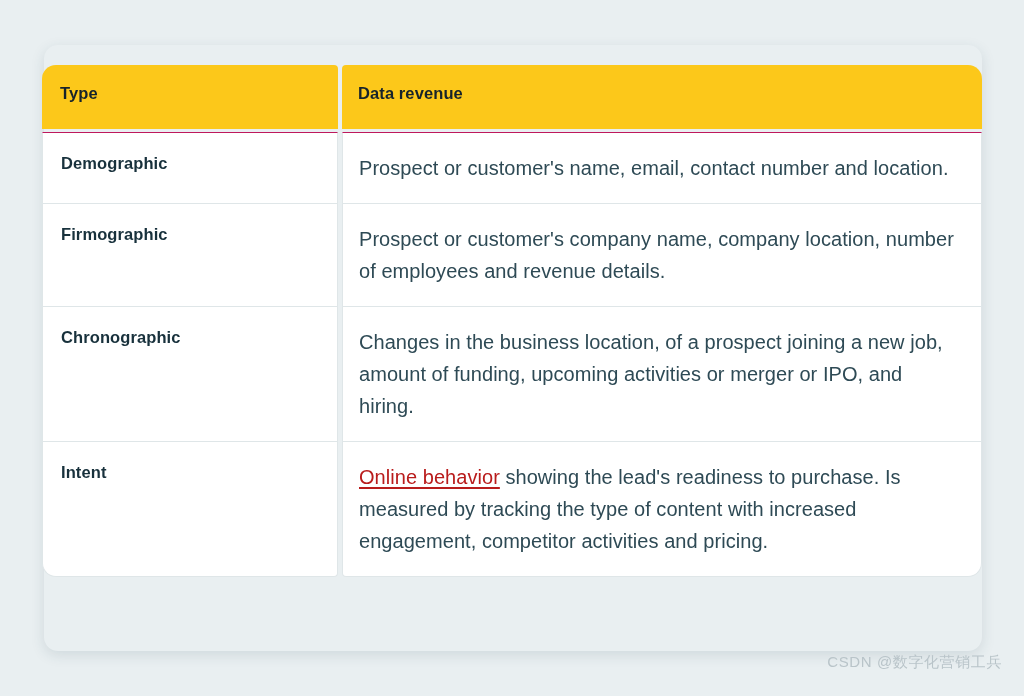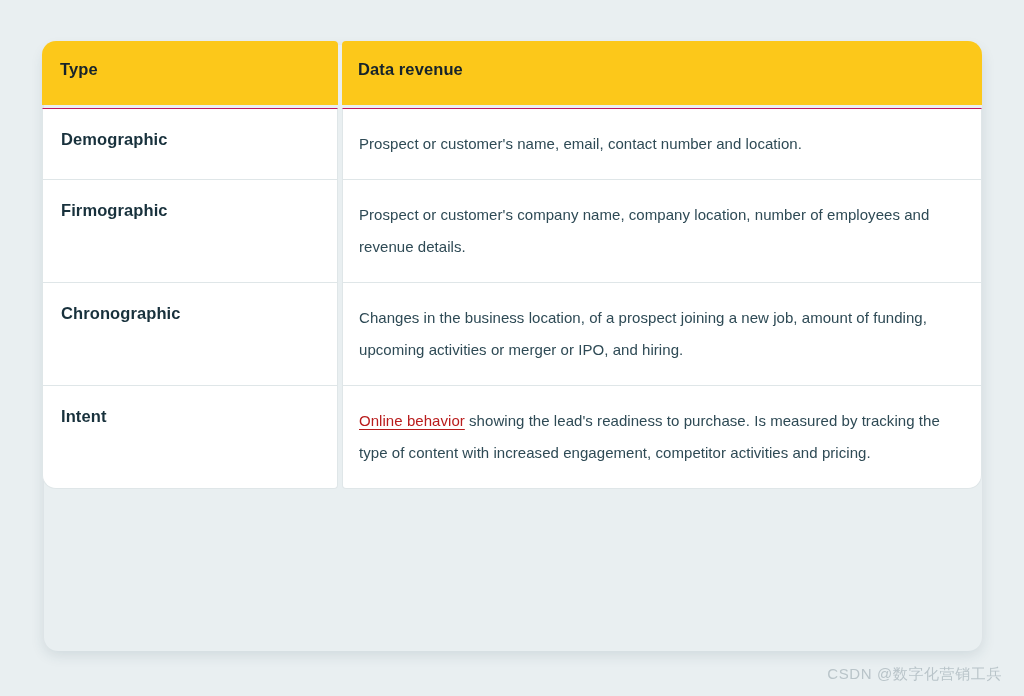--- a/index.html
+++ b/index.html
@@ -60,20 +60,21 @@
 
   
   .row.header { margin-bottom: 3px; }
 
   .hcell {
     background: #fcc81a;
     padding: 19px 0 26px 18px;
     min-height: 58px;
     display: flex;
     align-items: center;
+    margin-top: 24px;
   }
   .hcell.type-cell  { width: 296px; flex: none;
                       border-top-left-radius: 14px;
                       border-top-right-radius: 4px; }
   .hcell.data-cell  { flex: 1 1 auto; padding-left: 16px;
                       border-top-left-radius: 4px;
                       border-top-right-radius: 14px; }
 
   .hlabel {
     font-size: 16.5px;
@@ -85,21 +86,21 @@
   
   .type-label {
     font-size: 16.5px;
     font-weight: bold;
     color: #18313c;
     line-height: 1.35;
     letter-spacing: 0.1px;
   }
 
   .data-text {
-    font-size: 15px;
+    font-size: 20px;
     font-weight: normal;
     color: #2e4a55;
     line-height: 32px;
     letter-spacing: 0.05px;
   }
 
   .data-link {
     color: #b91c1c;
     text-decoration: underline;
     text-underline-offset: 3px;
@@ -114,21 +115,21 @@
     height: 606px;
     border-radius: 14px;
     box-shadow: 0 4px 14px rgba(40,70,85,0.13);
     z-index: -1;
   }
 
   
   #watermark {
     position: absolute;
     right: 22px;
-    bottom: 12px;
+    bottom: 24px;
     font-size: 15px;
     color: #b9c4c9;
     letter-spacing: 0.6px;
     white-space: nowrap;
   }
 </style>
 </head>
 <body>
 
 <div id="table-shadow"></div>

